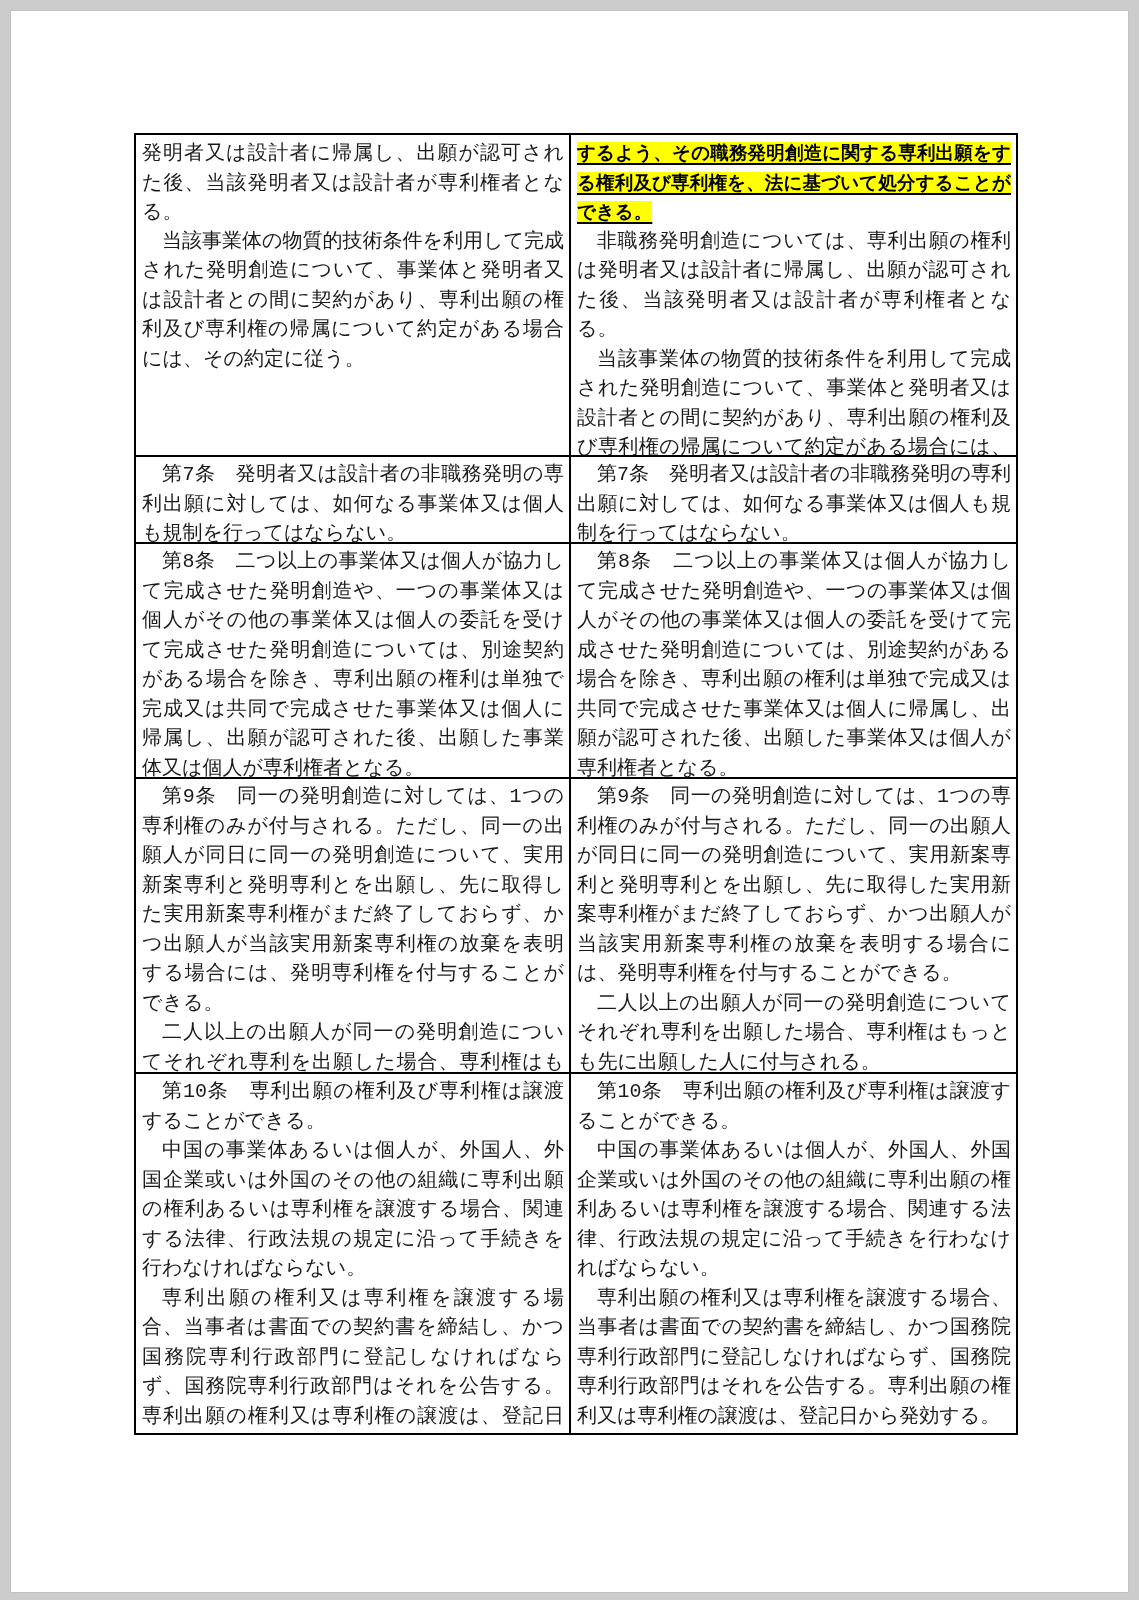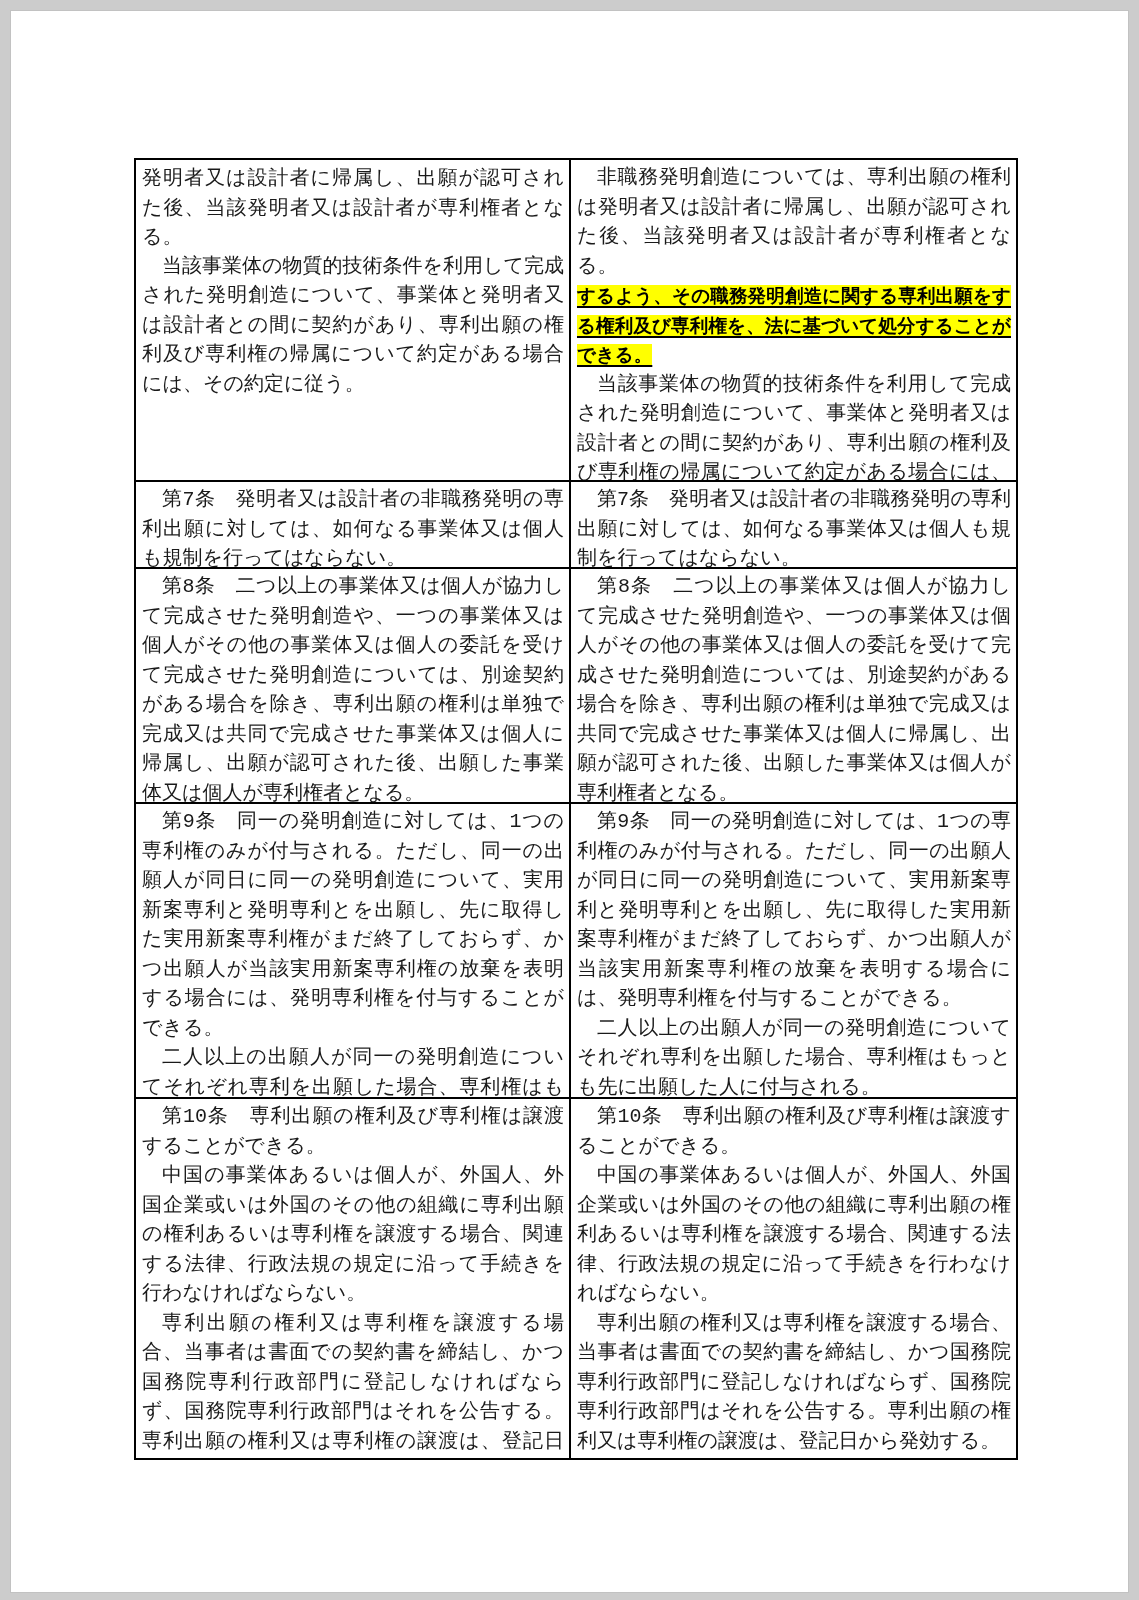--- a/index.html
+++ b/index.html
@@ -10,21 +10,21 @@
   }
   .page {
     position: absolute;
     left: 10px; top: 10px;
     width: 1119px; height: 1583px;
     background: #ffffff;
     border: 1px solid #c2c2c2;
   }
   .doc-table {
     position: absolute;
-    left: 123px; top: 147px;
+    left: 123px; top: 122px;
     width: 884px; height: 1302px;
     border: 2px solid #000000;
     display: grid;
     grid-template-columns: 435px 445px;
     grid-template-rows: 322px 87px 235px 295px auto;
     background: #ffffff;
   }
   .cell {
     overflow: hidden;
     padding: 3px 5px 0 6px;
@@ -54,22 +54,22 @@
 </head>
 <body>
 
 <div class="page">
   <div class="doc-table">
       <div class="cell left hline">
         <p class="para">発明者又は設計者に帰属し、出願が認可された後、当該発明者又は設計者が専利権者となる。</p>
         <p class="para indent">当該事業体の物質的技術条件を利用して完成された発明創造について、事業体と発明者又は設計者との間に契約があり、専利出願の権利及び専利権の帰属について約定がある場合には、その約定に従う。</p>
       </div>
       <div class="cell right hline">
+        <p class="para"><span class="hl">するよう、その職務発明創造に関する専利出願をする権利及び専利権を、法に基づいて処分することができる。</span></p>
         <p class="para indent">非職務発明創造については、専利出願の権利は発明者又は設計者に帰属し、出願が認可された後、当該発明者又は設計者が専利権者となる。</p>
-        <p class="para"><span class="hl">するよう、その職務発明創造に関する専利出願をする権利及び専利権を、法に基づいて処分することができる。</span></p>
         <p class="para indent">当該事業体の物質的技術条件を利用して完成された発明創造について、事業体と発明者又は設計者との間に契約があり、専利出願の権利及び専利権の帰属について約定がある場合には、その約定に従う。</p>
       </div>
       <div class="cell left hline">
         <p class="para indent">第7条　発明者又は設計者の非職務発明の専利出願に対しては、如何なる事業体又は個人も規制を行ってはならない。</p>
       </div>
       <div class="cell right hline">
         <p class="para indent">第7条　発明者又は設計者の非職務発明の専利出願に対しては、如何なる事業体又は個人も規制を行ってはならない。</p>
       </div>
       <div class="cell left hline">
         <p class="para indent">第8条　二つ以上の事業体又は個人が協力して完成させた発明創造や、一つの事業体又は個人がその他の事業体又は個人の委託を受けて完成させた発明創造については、別途契約がある場合を除き、専利出願の権利は単独で完成又は共同で完成させた事業体又は個人に帰属し、出願が認可された後、出願した事業体又は個人が専利権者となる。</p>

